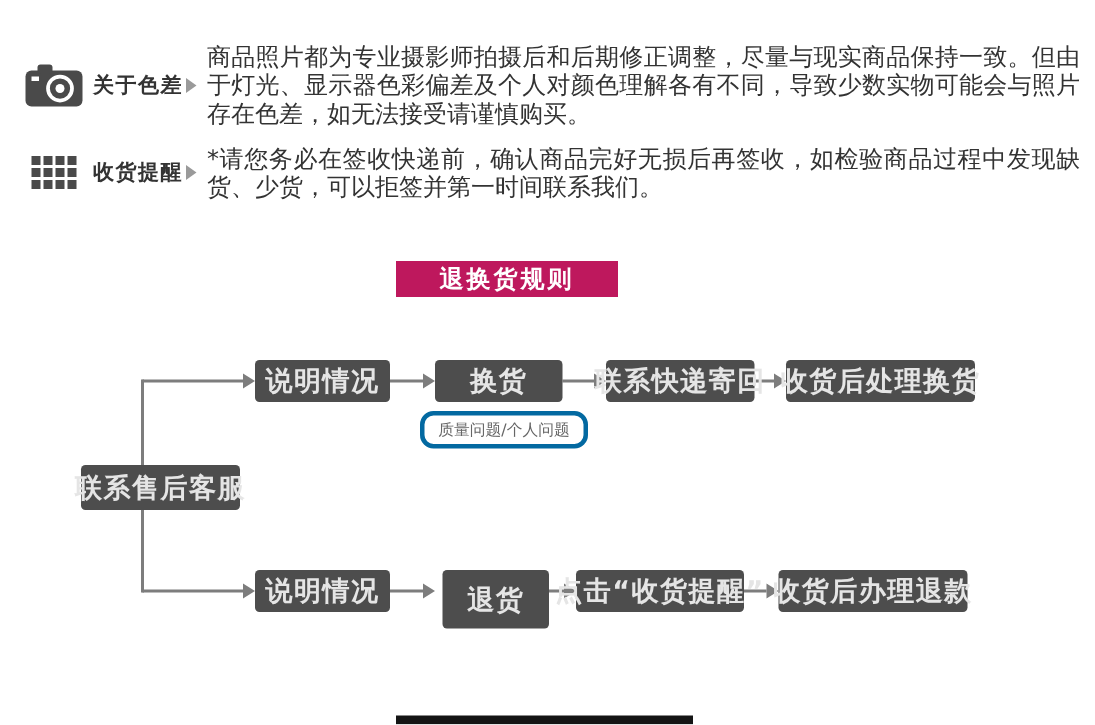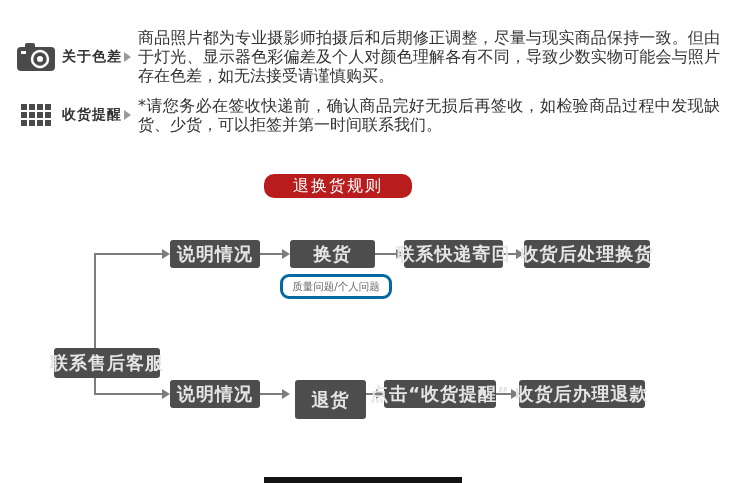--- a/index.html
+++ b/index.html
@@ -12,22 +12,22 @@
   .notice-label{flex:0 0 62px;font-size:14px;font-weight:bold;color:#333;letter-spacing:1px;font-family:Liberation Mono, monospace;}
   .notice-caret{flex:0 0 14px;display:flex;align-items:center;}
   .caret-shape{width:0;height:0;border-left:7px solid #9a9a9a;border-top:5px solid transparent;border-bottom:5px solid transparent;}
   .notice-text{flex:1;font-size:16px;color:#333;line-height:19px;text-align:justify;}
 
   
   .grid-icon{display:grid;grid-template-columns:repeat(4,6px);grid-template-rows:repeat(3,6px);gap:2px;}
   .grid-icon span{background:#4a4a4a;display:block;}
 
   
-  .section-title{position:absolute;background:#b91c1c;color:#fff;font-size:16px;font-weight:normal;
-    display:flex;align-items:center;justify-content:center;letter-spacing:2px;border-radius:10px;}
+  .section-title{position:absolute;background:#be185d;color:#fff;font-size:16px;font-weight:bold;
+    display:flex;align-items:center;justify-content:center;letter-spacing:2px;border-radius:0;}
 
   
   .flow-box{position:absolute;background:#4d4d4d;color:#e5e5e5;font-size:18px;
     display:flex;align-items:center;justify-content:center;border-radius:3px;
     white-space:nowrap;letter-spacing:1px;z-index:2;font-weight:bold;}
   .h-line{position:absolute;height:2px;background:#7d7d7d;z-index:1;}
   .v-line{position:absolute;width:2px;background:#7d7d7d;z-index:1;}
   .arrow-right{position:absolute;width:0;height:0;border-left:8px solid #7d7d7d;
     border-top:5px solid transparent;border-bottom:5px solid transparent;z-index:1;}
   .flow-note-pill{position:absolute;background:#fff;border:3px solid #0369a1;color:#666;
@@ -84,21 +84,21 @@
   </div>
 
   <div class="section-title" style="left:264px;top:174px;width:148px;height:24px;">退换货规则</div>
 
   <div class="v-line" style="left:94px;top:253px;height:142px;"></div>
   <div class="h-line" style="left:95px;top:253px;width:67px;"></div>
   <div class="arrow-right" style="left:162px;top:249px;"></div>
   <div class="h-line" style="left:95px;top:393px;width:67px;"></div>
   <div class="arrow-right" style="left:162px;top:389px;"></div>
 
-  <div class="flow-box" style="left:54px;top:310px;width:106px;height:30px;margin-top:38px;">联系售后客服</div>
+  <div class="flow-box" style="left:54px;top:310px;width:106px;height:30px;">联系售后客服</div>
 
   <div class="flow-box" style="left:170px;top:240px;width:90px;height:28px;">说明情况</div>
   <div class="h-line" style="left:260px;top:253px;width:22px;"></div>
   <div class="arrow-right" style="left:282px;top:249px;"></div>
 
   <div class="flow-box" style="left:290px;top:240px;width:85px;height:28px;">换货</div>
   <div class="h-line" style="left:375px;top:253px;width:21px;"></div>
   <div class="arrow-right" style="left:396px;top:249px;"></div>
 
   <div class="flow-box" style="left:404px;top:240px;width:99px;height:28px;">联系快递寄回</div>

